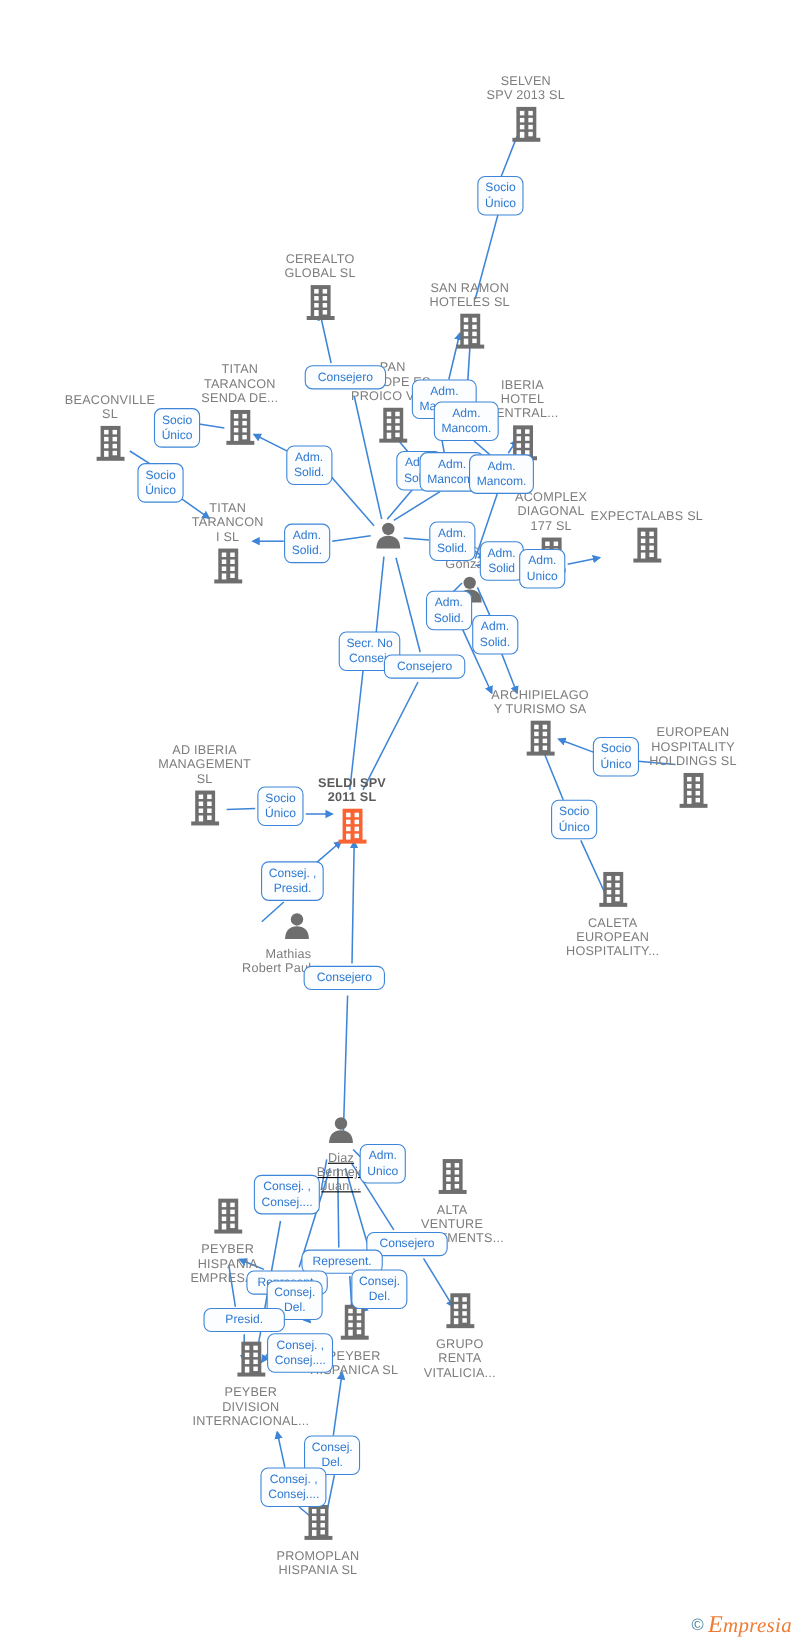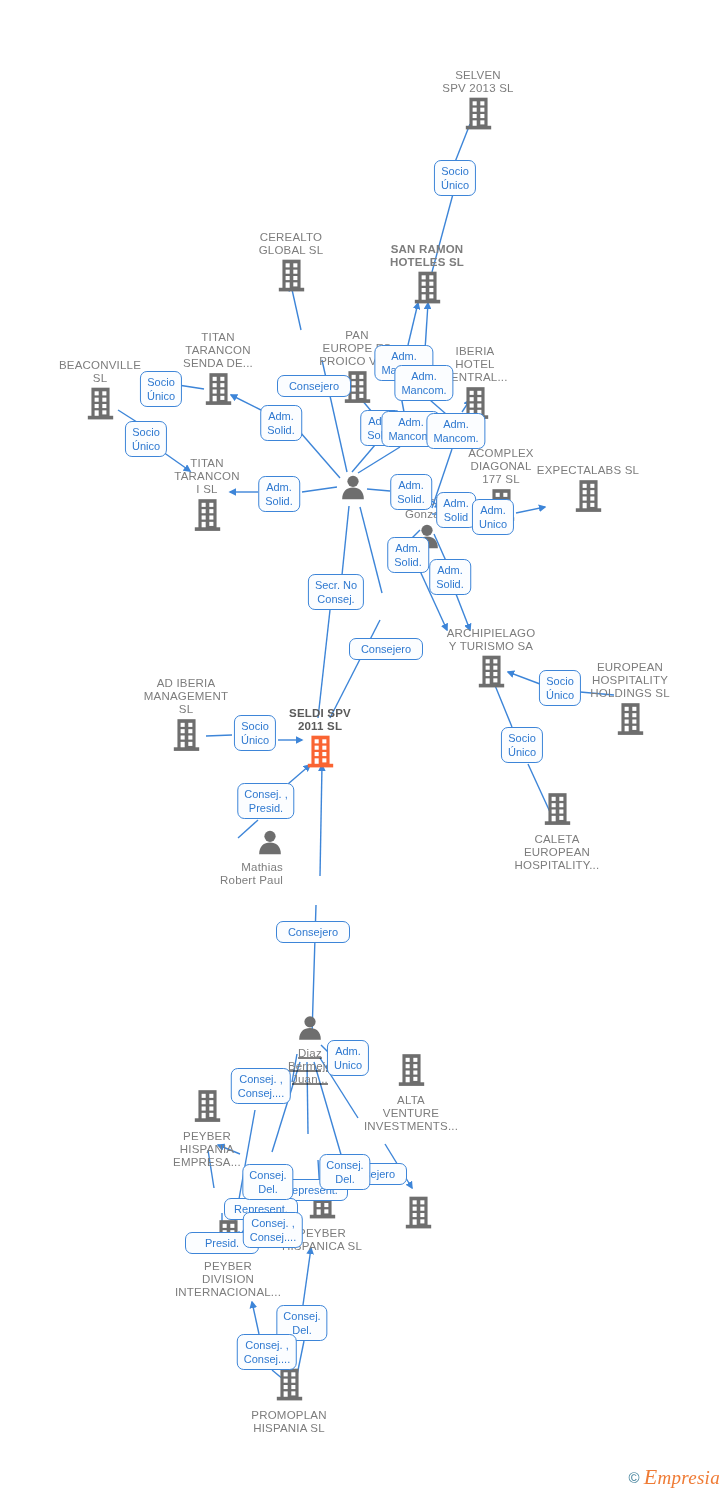--- a/index.html
+++ b/index.html
@@ -24,21 +24,21 @@
   .node.lbl-above .nlabel{margin-bottom:2px;}
   .node.lbl-below .nlabel{margin-top:2px;}
 
   
   .chip{
     position:absolute;transform:translate(-50%,-50%);
     border:1.3px solid #3d85d8;border-radius:7px;background:#fbfdff;
     color:#2f79d0;font-size:11px;line-height:14px;text-align:center;
     padding:3px 6px;white-space:pre-line;box-sizing:border-box;
   }
-  .chip.wide{min-width:74px;margin-top:43px;}
+  .chip.wide{min-width:74px;}
 
   
   #watermark{
     position:absolute;right:8px;bottom:10px;display:flex;align-items:center;gap:4px;
     font-size:17px;
   }
   #watermark .copy{color:#3f7f9a;font-size:15px;}
   #watermark .brand{
     color:#ef7b35;font-family:"Liberation Serif","DejaVu Serif",serif;
     font-style:italic;font-size:19px;letter-spacing:.3px;
@@ -151,21 +151,21 @@
               <rect x="18" y="5" width="4.5" height="4.5"></rect>
               <rect x="9.5" y="12" width="4.5" height="4.5"></rect>
               <rect x="18" y="12" width="4.5" height="4.5"></rect>
               <rect x="9.5" y="19" width="4.5" height="4.5"></rect>
               <rect x="18" y="19" width="4.5" height="4.5"></rect>
               <rect x="9.5" y="26" width="4.5" height="6"></rect>
               <rect x="18" y="26" width="4.5" height="4.5"></rect>
             </g>
           </svg></span>
       </div>
-      <div class="node company lbl-above" style="left: 427px; top: 276px; font-weight: bold;">
+      <div class="node company lbl-above" style="left: 427px; top: 290px;">
         <span class="nlabel">SAN RAMON
 HOTELES SL</span>
         <span class="glyph"><svg width="29" height="35" viewBox="0 0 32 38" xmlns="http://www.w3.org/2000/svg">
             <rect x="6" y="1" width="20" height="32" fill="#6e6e6e"></rect>
             <rect x="2" y="32" width="28" height="4" fill="#6e6e6e"></rect>
             <g fill="#ffffff">
               <rect x="9.5" y="5" width="4.5" height="4.5"></rect>
               <rect x="18" y="5" width="4.5" height="4.5"></rect>
               <rect x="9.5" y="12" width="4.5" height="4.5"></rect>
               <rect x="18" y="12" width="4.5" height="4.5"></rect>
@@ -476,20 +476,23 @@
               <rect x="9.5" y="5" width="4.5" height="4.5"></rect>
               <rect x="18" y="5" width="4.5" height="4.5"></rect>
               <rect x="9.5" y="12" width="4.5" height="4.5"></rect>
               <rect x="18" y="12" width="4.5" height="4.5"></rect>
               <rect x="9.5" y="19" width="4.5" height="4.5"></rect>
               <rect x="18" y="19" width="4.5" height="4.5"></rect>
               <rect x="9.5" y="26" width="4.5" height="6"></rect>
               <rect x="18" y="26" width="4.5" height="4.5"></rect>
             </g>
           </svg></span>
+        <span class="nlabel">GRUPO
+RENTA
+VITALICIA...</span>
       </div>
       <div class="node company lbl-below" style="left: 322px; top: 1219px;">
         <span class="glyph"><svg width="29" height="35" viewBox="0 0 32 38" xmlns="http://www.w3.org/2000/svg">
             <rect x="6" y="1" width="20" height="32" fill="#6e6e6e"></rect>
             <rect x="2" y="32" width="28" height="4" fill="#6e6e6e"></rect>
             <g fill="#ffffff">
               <rect x="9.5" y="5" width="4.5" height="4.5"></rect>
               <rect x="18" y="5" width="4.5" height="4.5"></rect>
               <rect x="9.5" y="12" width="4.5" height="4.5"></rect>
               <rect x="18" y="12" width="4.5" height="4.5"></rect>

